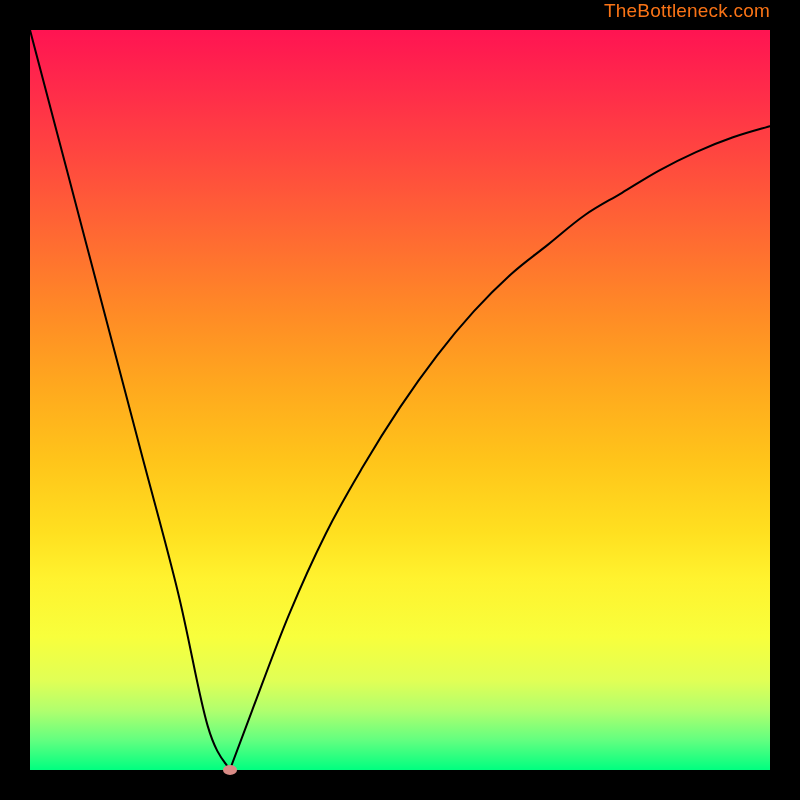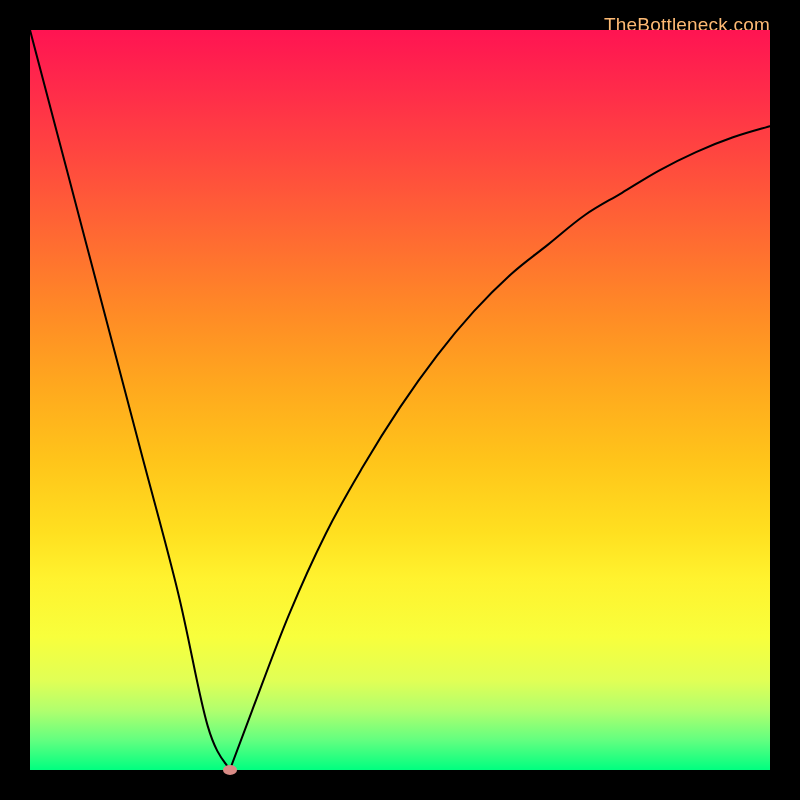--- a/index.html
+++ b/index.html
@@ -41,26 +41,26 @@
   .marker {
     position: absolute;
     width: 14px;
     height: 10px;
     background: #d98b86;
     border-radius: 50%;
     transform: translate(-50%, -50%);
   }
   .watermark {
     position: absolute;
-    top: 14px;
+    top: 0;
     right: 30px;
     font-family: Arial, Helvetica, sans-serif;
     font-size: 19px;
     letter-spacing: 0.2px;
-    color: #fdba74;
+    color: #f97316;
   }
 </style>
 </head>
 <body>
 
 <div class="frame">
   <div class="watermark">TheBottleneck.com</div>
   <div class="plot-area">
     <svg class="curve" viewBox="0 0 740 740" preserveAspectRatio="none">
       <path id="curve-left" fill="none" stroke="#000" stroke-width="2" stroke-linecap="round" stroke-linejoin="round" d="M 0 0 C 6.66 25.307999999999982, 23.68 89.98399999999992, 37 140.5999999999999 C 50.32 191.2159999999999, 60.68 230.58399999999997, 74 281.2 C 87.32 331.81600000000003, 97.68 371.184, 111 421.8 C 124.32 472.416, 136.012 513.116, 148 562.4 C 159.988 611.684, 168.27599999999998 663.6320000000001, 177.6 695.6 C 186.924 727.568, 195.804 732.008, 199.8 740"></path>

